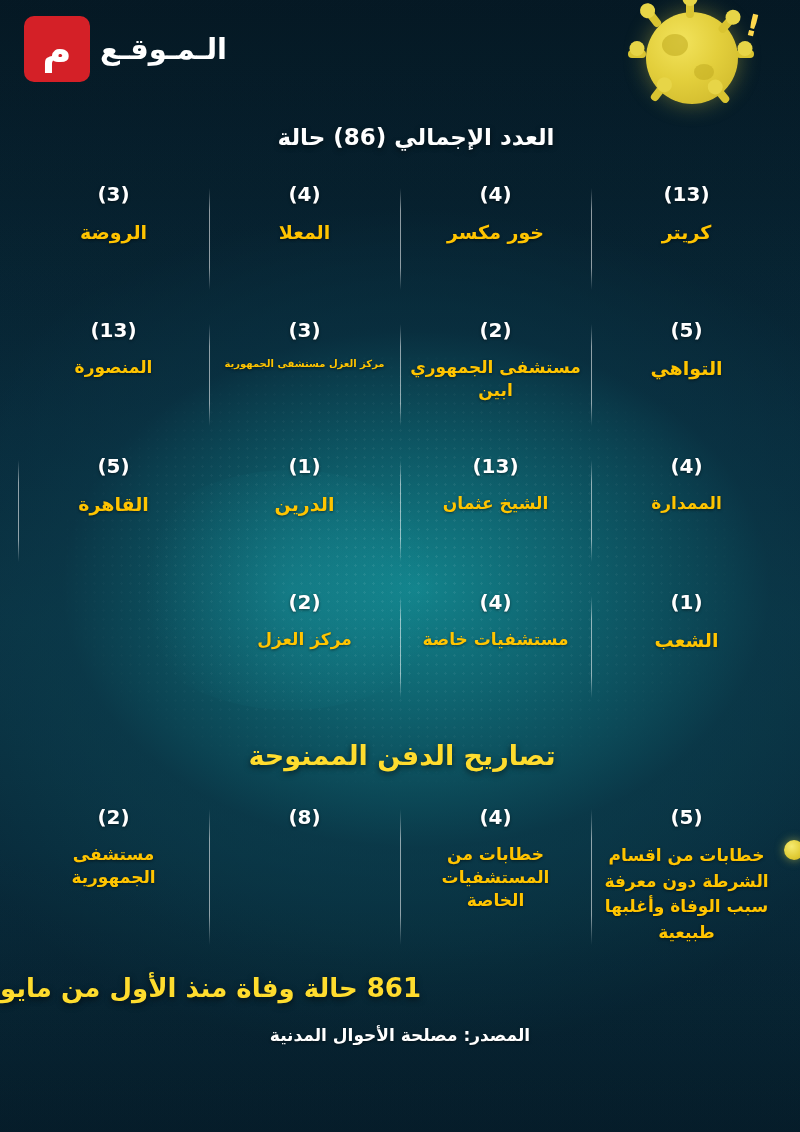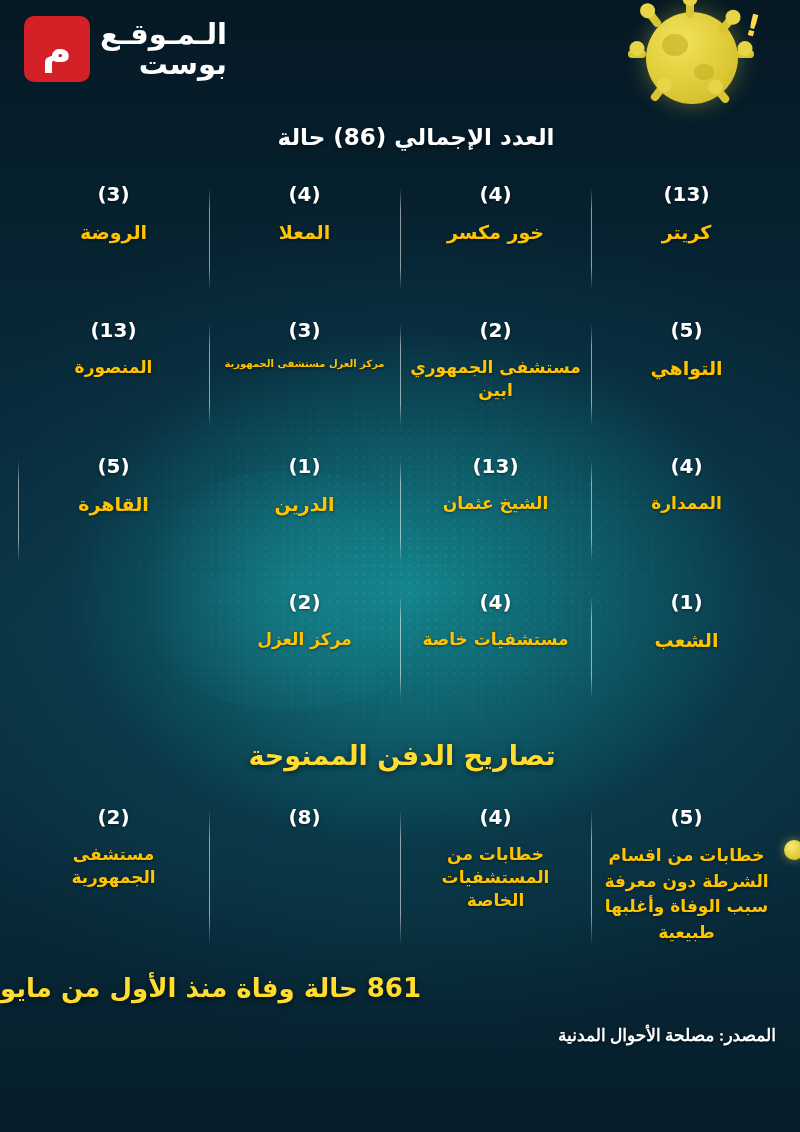--- a/index.html
+++ b/index.html
@@ -232,27 +232,26 @@
     margin: 10px 0 0 0;
     text-align: left;
     color: #ffdc2e;
     font-size: 26px;
     font-weight: bold;
     text-shadow: 0 2px 6px rgba(0,0,0,0.6);
     direction: rtl;
   }
   .source-line {
     margin: 22px 24px 0 24px;
-    text-align: right;
+    text-align: center;
     color: #ffffff;
     font-size: 17px;
     font-weight: bold;
     direction: rtl;
     text-shadow: 0 1px 3px rgba(0,0,0,0.5);
-    font-family: Liberation Serif, serif;
   }
   .mini-virus {
     position: absolute;
     border-radius: 50%;
     background: radial-gradient(circle at 38% 32%, #f6ea70 0%, #e0cb35 60%, #c9b225 100%);
     box-shadow: 0 0 10px rgba(240,225,70,0.5);
   }
   .mini-virus::before,
   .mini-virus::after {
     content: "";
@@ -279,21 +278,20 @@
       <div class="spike" style="left:34px; top:48px; width:18px; height:8px;"></div>
       <div class="spike" style="left:142px; top:48px; width:18px; height:8px;"></div>
       <div class="spike" style="left:60px; top:82px; width:8px; height:18px; transform:rotate(38deg);"></div>
       <div class="spike" style="left:124px; top:84px; width:8px; height:18px; transform:rotate(-40deg);"></div>
       <div class="excl">!</div>
     </div>
 
     <div class="logo">
       <div class="logo-words">
         <div class="l1">الـمـوقـع</div>
-        <div class="l2">بوست</div>
       </div>
       <div class="logo-mark">م</div>
     </div>
   </div>
 
   <h2 class="title-sub">العدد الإجمالي (86) حالة</h2>
 
   <div class="grid">
 
     <div class="cell">

